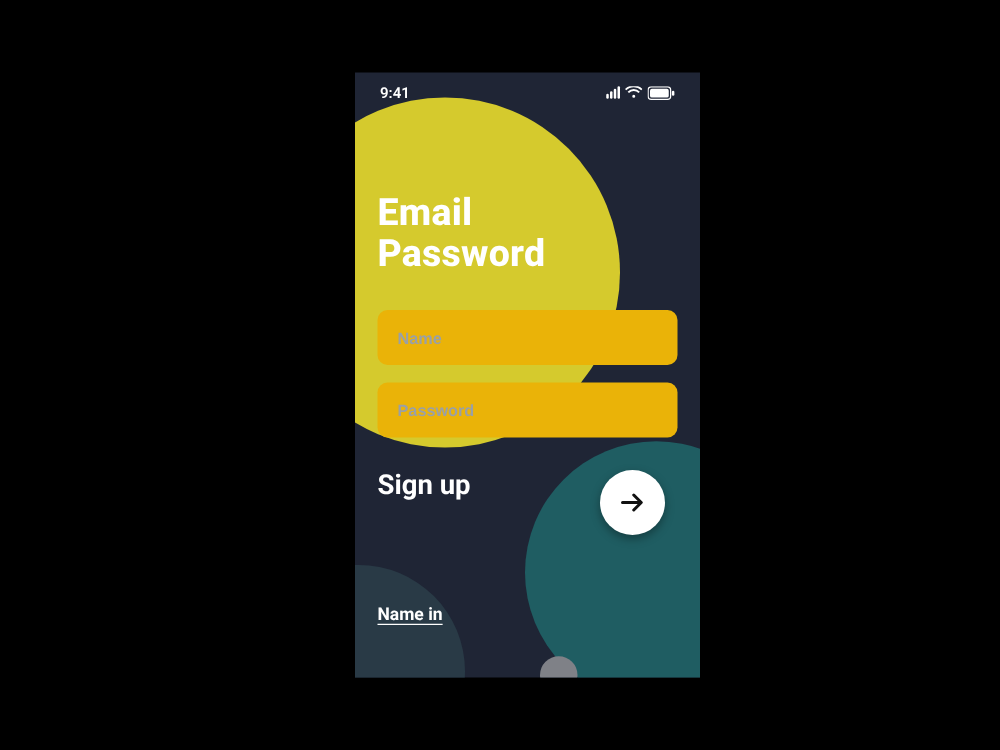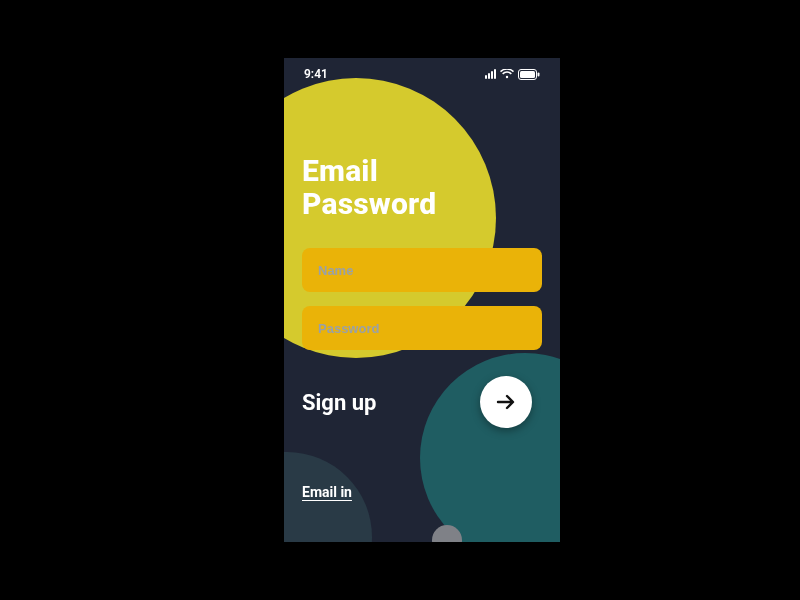--- a/index.html
+++ b/index.html
@@ -29,21 +29,21 @@
   .bars span { width: 2px; background: #fff; display: inline-block; border-radius: 1px; }
   .bars span:nth-child(1){height:4px}.bars span:nth-child(2){height:6px}.bars span:nth-child(3){height:8px}.bars span:nth-child(4){height:10px}
   .wifi svg, .battery svg { display:block; }
 
   .title { position: absolute; top: 96px; left: 18px; color: #fff; font-weight: 800; font-size: 30px; line-height: 1.1; letter-spacing: 0.2px; }
 
   .form { position: absolute; top: 190px; left: 18px; right: 18px; display: flex; flex-direction: column; gap: 14px; }
   .field { width: 100%; height: 44px; border: none; border-radius: 8px; background: #eab308; padding: 0 16px; font-size: 13px; color: #222; outline: none; }
   .field::placeholder { color: #9aa0a6; font-weight: 600; }
 
-  .signup-row { position: absolute; left: 18px; right: 28px; bottom: 114px; display: flex; align-items: center; justify-content: space-between; }
+  .signup-row { position: absolute; left: 18px; right: 28px; bottom: 114px; display: flex; justify-content: space-between; }
   .signup-label { color: #fff; font-size: 22px; font-weight: 700; }
   .go-btn { width: 52px; height: 52px; border-radius: 50%; background: #fff; border: none; display: flex; align-items: center; justify-content: center; cursor: pointer; box-shadow: 0 3px 8px rgba(0,0,0,0.35); }
   .go-btn svg { display:block; }
 
   .signin { position: absolute; left: 18px; bottom: 42px; color: #fff; font-size: 14px; font-weight: 700; text-decoration: underline; text-underline-offset: 3px; cursor: pointer; }
 </style>
 </head>
 <body>
 
 <div class="stage">
@@ -94,17 +94,17 @@
         <div class="signup-label">Sign up</div>
         <button class="go-btn">
           <span>
             <svg width="24" height="24" viewBox="0 0 24 24">
                 <path d="M4 12h14M13 6l6 6-6 6" fill="none" stroke="#111" stroke-width="2.4" stroke-linecap="round" stroke-linejoin="round"></path>
               </svg>
           </span>
         </button>
       </div>
 
-      <a class="signin">Email in</a>
+      <a class="signin">Name in</a>
 
     </div>
   </div>
 </div>
 
 </body></html>

